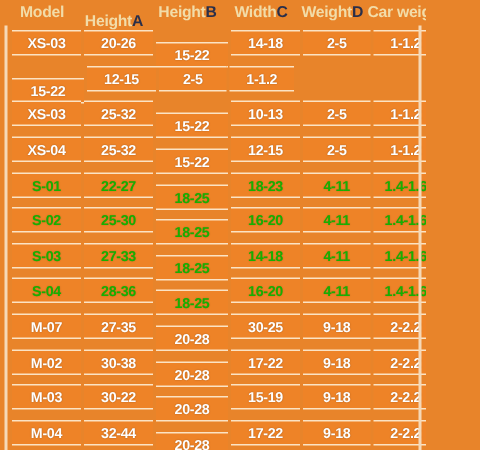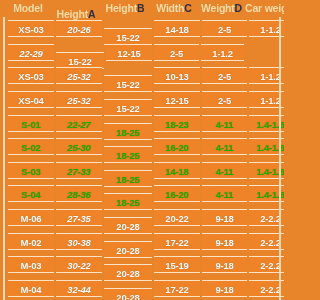--- a/index.html
+++ b/index.html
@@ -84,21 +84,21 @@
     border-top: 1px solid #FBE3C4;
     border-bottom: 1px solid #FBE3C4;
     text-align: center;
     font-size: 9.5px;
     font-weight: bold;
     white-space: nowrap;
     box-sizing: border-box;
     letter-spacing: -0.2px;
   }
   .td.c0 { width: 46px; }
-  .td.c1 { width: 46px; font-style: italic; }
+  .td.c1 { width: 46px; }
   .td.c2 { width: 48px; margin-top: 16px; }
   .td.c3 { width: 46px; }
   .td.c4 { width: 45px; }
   .td.c5 { width: 43px; }
 
   .tr.white .td { color: #FFFFFF; text-shadow: 0 0 1px rgba(0,0,0,.35); }
   .tr.green .td { color: #16B000; text-shadow: 0 0 1px rgba(0,0,0,.25); }
 </style>
 </head>
 <body>
@@ -132,21 +132,20 @@
   <div class="tbody" id="tbody">
       <div class="tr white">
         <div class="td c0">XS-03</div>
         <div class="td c1">20-26</div>
         <div class="td c2">15-22</div>
         <div class="td c3">14-18</div>
         <div class="td c4">2-5</div>
         <div class="td c5">1-1.2</div>
       </div>
       <div class="tr white">
-        <div class="td c1">22-29</div>
         <div class="td c2">15-22</div>
         <div class="td c3">12-15</div>
         <div class="td c4">2-5</div>
         <div class="td c5">1-1.2</div>
       </div>
       <div class="tr white">
         <div class="td c0">XS-03</div>
         <div class="td c1">25-32</div>
         <div class="td c2">15-22</div>
         <div class="td c3">10-13</div>
@@ -187,24 +186,24 @@
       </div>
       <div class="tr green">
         <div class="td c0">S-04</div>
         <div class="td c1">28-36</div>
         <div class="td c2">18-25</div>
         <div class="td c3">16-20</div>
         <div class="td c4">4-11</div>
         <div class="td c5">1.4-1.6</div>
       </div>
       <div class="tr white">
-        <div class="td c0">M-06</div>
+        <div class="td c0">M-07</div>
         <div class="td c1">27-35</div>
         <div class="td c2">20-28</div>
-        <div class="td c3">20-22</div>
+        <div class="td c3">30-25</div>
         <div class="td c4">9-18</div>
         <div class="td c5">2-2.2</div>
       </div>
       <div class="tr white">
         <div class="td c0">M-02</div>
         <div class="td c1">30-38</div>
         <div class="td c2">20-28</div>
         <div class="td c3">17-22</div>
         <div class="td c4">9-18</div>
         <div class="td c5">2-2.2</div>

